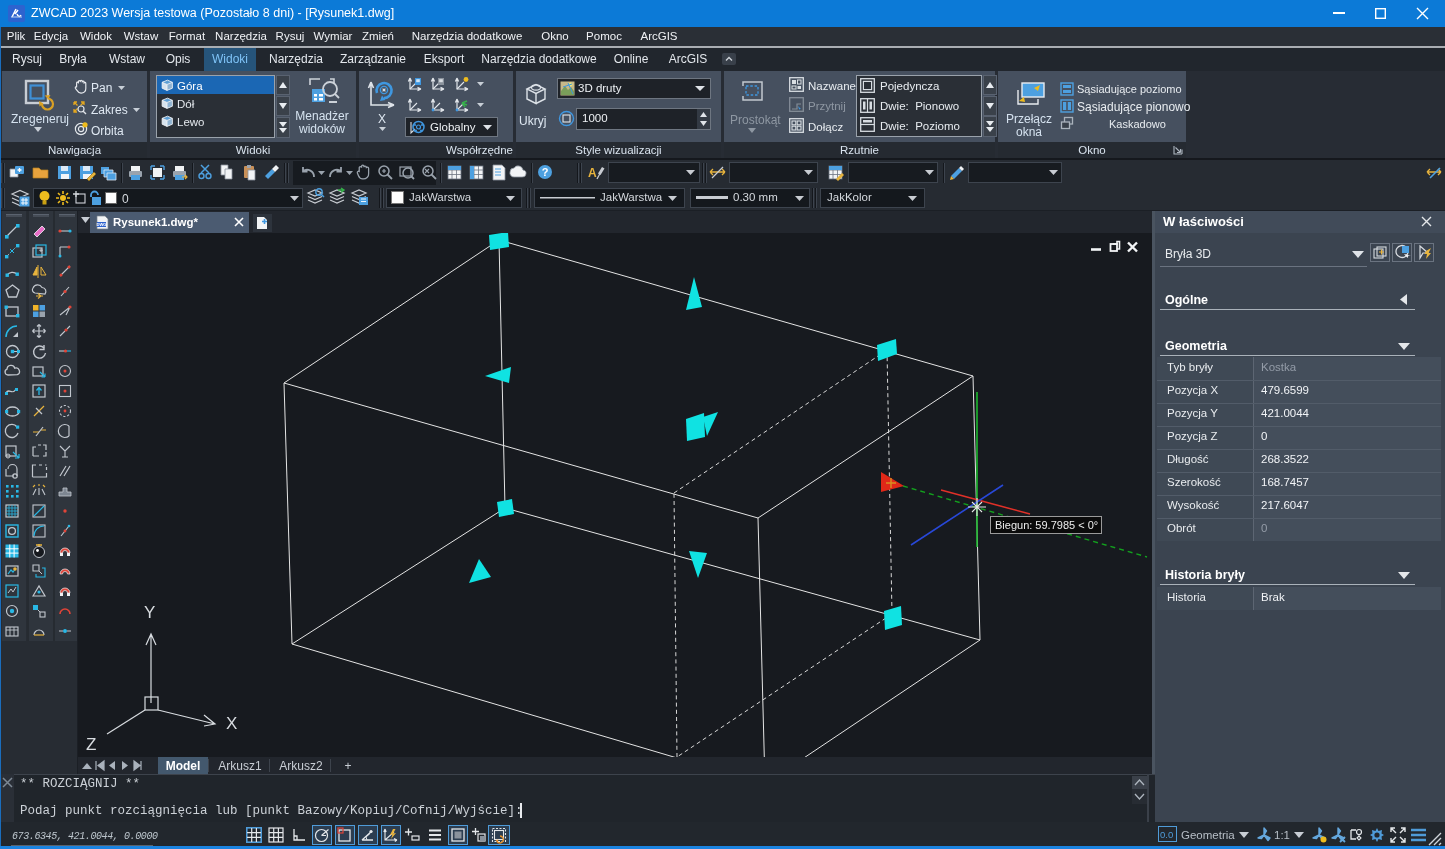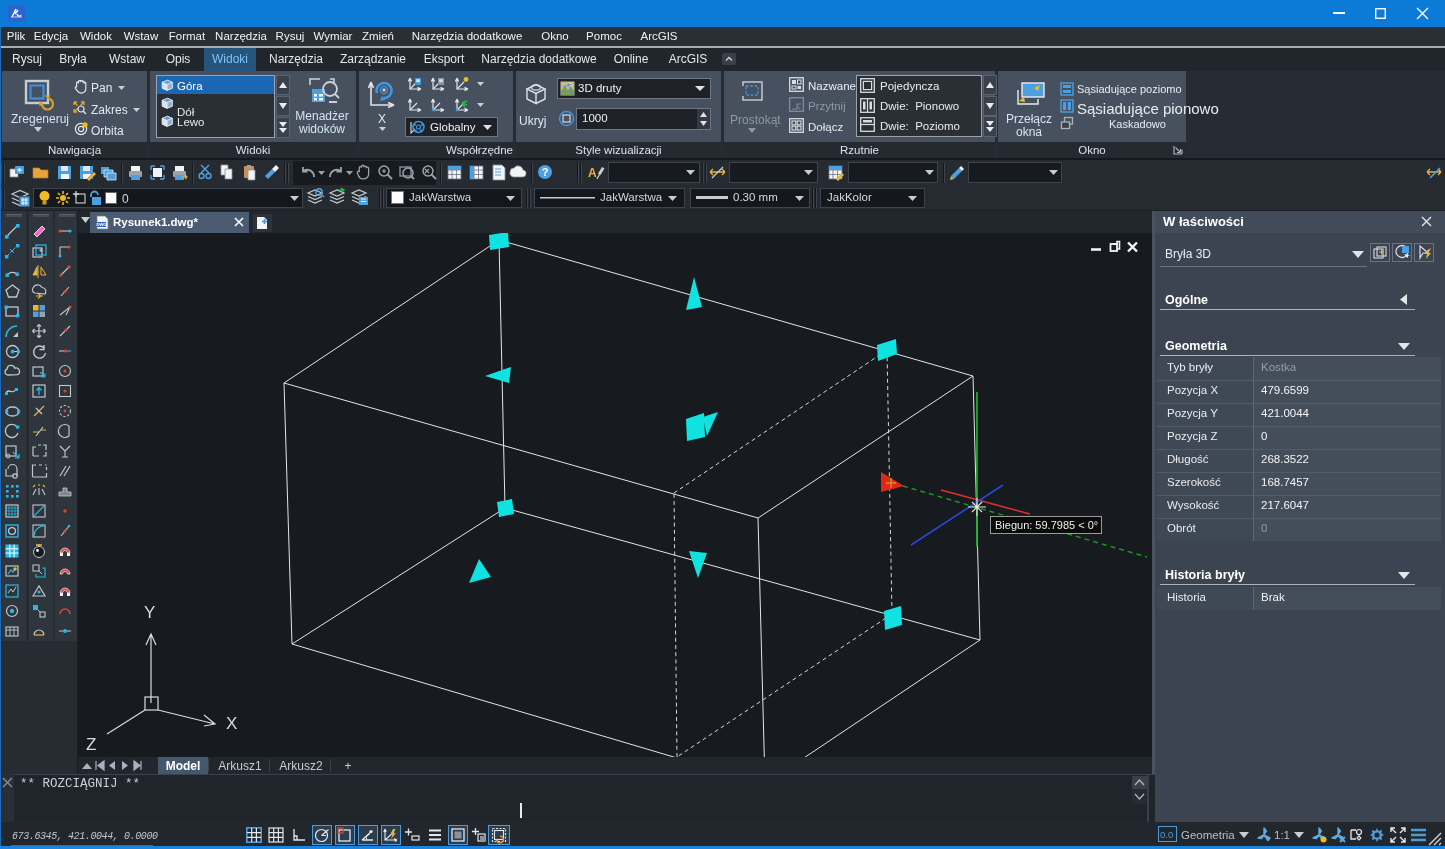--- a/index.html
+++ b/index.html
@@ -9,20 +9,21 @@
 svg{position:absolute;overflow:visible;}
 </style></head><body>
 <div id="app">
 
 <div class="" style="left:0px;top:0px;width:1445px;height:27px;background:#0c7ad7;"></div>
 <svg style="left:8px;top:5px" width="17" height="17" viewBox="0 0 17 17">
       <rect x="0" y="0" width="17" height="17" rx="2" fill="#2d63cf"></rect>
       <path d="M4 12 L8 4 M7 9 L10 5 M9 9 C10 12, 12 12, 13 10" stroke="#fff" stroke-width="1.5" fill="none"></path>
       <path d="M3 12 h11" stroke="#bcd2f0" stroke-width="1" fill="none"></path>
     </svg>
+<div class="t" style="left:31px;top:6px;color:#fff;font-size:12.5px;">ZWCAD 2023 Wersja testowa (Pozostało 8 dni) - [Rysunek1.dwg]</div>
 <svg style="left:1333px;top:12px" width="12" height="2">
       <rect width="12" height="2" fill="#fff"></rect>
     </svg>
 <svg style="left:1375px;top:8px" width="11" height="11">
       <rect x="0.7" y="0.7" width="9.6" height="9.6" fill="none" stroke="#fff" stroke-width="1.4"></rect>
     </svg>
 <svg style="left:1417px;top:8px" width="11" height="11">
       <path d="M0 0 L11 11 M11 0 L0 11" stroke="#fff" stroke-width="1.4"></path>
     </svg>
 <div class="" style="left:0px;top:27px;width:1445px;height:20px;background:#2a2f36;"></div>
@@ -120,21 +121,21 @@
       <path d="M11.5 4 L11.5 9.5 L6.5 11.5 L6.5 6 Z" fill="#8fb3d2"></path>
       <path d="M2 4 L7 2 L11.5 4 L6.5 6 Z M2 4 L2 9.5 L6.5 11.5 L6.5 6 M11.5 4 L11.5 9.5 L6.5 11.5" fill="none" stroke="#f2f5f8" stroke-width="0.8"></path>
     </svg>
 <div class="t" style="left:177px;top:80px;color:#fff;font-size:11.5px;">Góra</div>
 <svg style="left:160px;top:96px" width="14" height="14" viewBox="0 0 13 13">
       <path d="M2 4 L7 2 L11.5 4 L6.5 6 Z" fill="#5e9fd4"></path>
       <path d="M2 4 L6.5 6 L6.5 11.5 L2 9.5 Z" fill="#d7e3ee"></path>
       <path d="M11.5 4 L11.5 9.5 L6.5 11.5 L6.5 6 Z" fill="#8fb3d2"></path>
       <path d="M2 4 L7 2 L11.5 4 L6.5 6 Z M2 4 L2 9.5 L6.5 11.5 L6.5 6 M11.5 4 L11.5 9.5 L6.5 11.5" fill="none" stroke="#f2f5f8" stroke-width="0.8"></path>
     </svg>
-<div class="t" style="left:177px;top:106px;color:#e4e8ed;font-size:11.5px;">Dół</div>
+<div class="t" style="left:177px;top:98px;color:#e4e8ed;font-size:11.5px;">Dół</div>
 <svg style="left:160px;top:114px" width="14" height="14" viewBox="0 0 13 13">
       <path d="M2 4 L7 2 L11.5 4 L6.5 6 Z" fill="#5e9fd4"></path>
       <path d="M2 4 L6.5 6 L6.5 11.5 L2 9.5 Z" fill="#d7e3ee"></path>
       <path d="M11.5 4 L11.5 9.5 L6.5 11.5 L6.5 6 Z" fill="#8fb3d2"></path>
       <path d="M2 4 L7 2 L11.5 4 L6.5 6 Z M2 4 L2 9.5 L6.5 11.5 L6.5 6 M11.5 4 L11.5 9.5 L6.5 11.5" fill="none" stroke="#f2f5f8" stroke-width="0.8"></path>
     </svg>
 <div class="t" style="left:177px;top:116px;color:#e4e8ed;font-size:11.5px;">Lewo</div>
 <div class="" style="left:276px;top:75px;width:14px;height:20px;background:#3a414a;border:1px solid #596270;"></div>
 <svg style="left:279px;top:82px" width="8" height="6">
       <path d="M0 6 L4 0 L8 6 Z" fill="#e8ecf0"></path>
@@ -327,21 +328,21 @@
       <rect x="1" y="1" width="12" height="12" fill="none" stroke="#4da0e0" stroke-width="1.4"></rect>
       <rect x="3" y="3" width="8" height="3" fill="#4da0e0"></rect>
       <rect x="3" y="8" width="8" height="3" fill="#4da0e0"></rect>
     </svg>
 <div class="t" style="left:1077px;top:83px;color:#e8ecf0;font-size:11px;">Sąsiadujące poziomo</div>
 <svg style="left:1060px;top:99px" width="14" height="14" viewBox="0 0 14 14">
       <rect x="1" y="1" width="12" height="12" fill="none" stroke="#4da0e0" stroke-width="1.4"></rect>
       <rect x="3" y="3" width="3.2" height="8" fill="#4da0e0"></rect>
       <rect x="7.8" y="3" width="3.2" height="8" fill="#4da0e0"></rect>
     </svg>
-<div class="t" style="left:1077px;top:100px;color:#e8ecf0;font-size:15px;">Sąsiadujące pionowo</div>
+<div class="t" style="left:1077px;top:100px;color:#e8ecf0;font-size:12px;">Sąsiadujące pionowo</div>
 <svg style="left:1060px;top:116px" width="14" height="14" viewBox="0 0 14 14">
       <rect x="4.5" y="1.5" width="8" height="6.5" fill="none" stroke="#aab2bc" stroke-width="1.3"></rect>
       <rect x="1.5" y="6" width="8" height="6.5" fill="#39404a" stroke="#aab2bc" stroke-width="1.3"></rect>
     </svg>
 <div class="t" style="left:1077px;top:118px;color:#e8ecf0;font-size:11px;padding-left:32px;">Kaskadowo</div>
 <svg style="left:1172px;top:144px" width="12" height="12" viewBox="0 0 12 12">
       <path d="M2 2 L2 10 L10 10 M10 10 L10 5.5 M10 10 L5.5 10 M3.5 3.5 L8.5 8.5 M8.5 8.5 L8.5 5 M8.5 8.5 L5 8.5" stroke="#aeb6c0" stroke-width="1.1" fill="none"></path>
     </svg>
 <div class="" style="left:0px;top:160px;width:1445px;height:26px;background:#262b32;"></div>
 <div class="" style="left:0px;top:186px;width:1445px;height:25px;background:#262b32;"></div>
@@ -1077,20 +1078,21 @@
 <div class="" style="left:1253px;top:587px;width:188px;height:23px;background:#444e5b;"></div>
 <div class="" style="left:1253px;top:587px;width:1px;height:23px;background:#5d6673;"></div>
 <div class="t" style="left:1167px;top:591px;color:#e9ecef;font-size:11.5px;">Historia</div>
 <div class="t" style="left:1261px;top:591px;color:#f2f4f7;font-size:11.5px;">Brak</div>
 <div class="" style="left:0px;top:774px;width:1155px;height:48px;background:#20252b;border-top:1px solid #3d434c;"></div>
 <div class="" style="left:0px;top:774px;width:14px;height:48px;background:#2a2f37;"></div>
 <svg style="left:2px;top:777px" width="11" height="11">
       <path d="M1 1 L10 10 M10 1 L1 10" stroke="#7d8894" stroke-width="1.5"></path>
     </svg>
 <div class="t" style="left:20px;top:777px;color:#ccd1d7;font-size:12.5px;font-family:'Liberation Mono',monospace;">** ROZCIĄGNIJ **</div>
+<div class="t" style="left:20px;top:804px;color:#ccd1d7;font-size:12.5px;font-family:'Liberation Mono',monospace;">Podaj punkt rozciągnięcia lub [punkt Bazowy/Kopiuj/Cofnij/Wyjście]:</div>
 <div class="" style="left:520px;top:803px;width:2px;height:15px;background:#e8ebee;"></div>
 <div class="" style="left:1132px;top:776px;width:15px;height:28px;background:#272c33;"></div>
 <div class="" style="left:1132px;top:776px;width:15px;height:13px;background:#3a4049;"></div>
 <svg style="left:1135px;top:780px" width="9" height="5">
       <path d="M0 5 L4.5 0 L9 5" stroke="#aeb6bf" stroke-width="1.3" fill="none"></path>
     </svg>
 <svg style="left:1135px;top:794px" width="9" height="5">
       <path d="M0 0 L4.5 5 L9 0" stroke="#aeb6bf" stroke-width="1.3" fill="none"></path>
     </svg>
 <div class="" style="left:1147px;top:774px;width:2px;height:48px;background:#3a4049;"></div>

